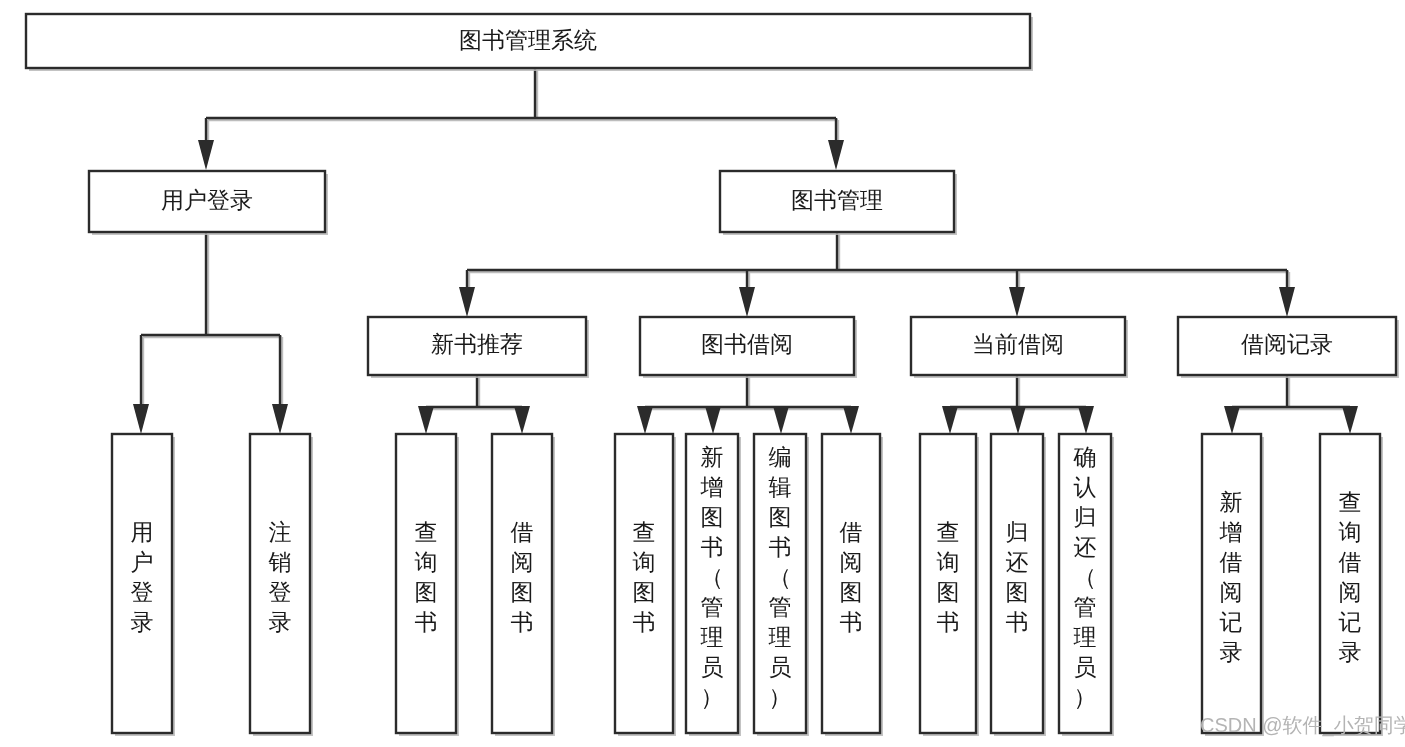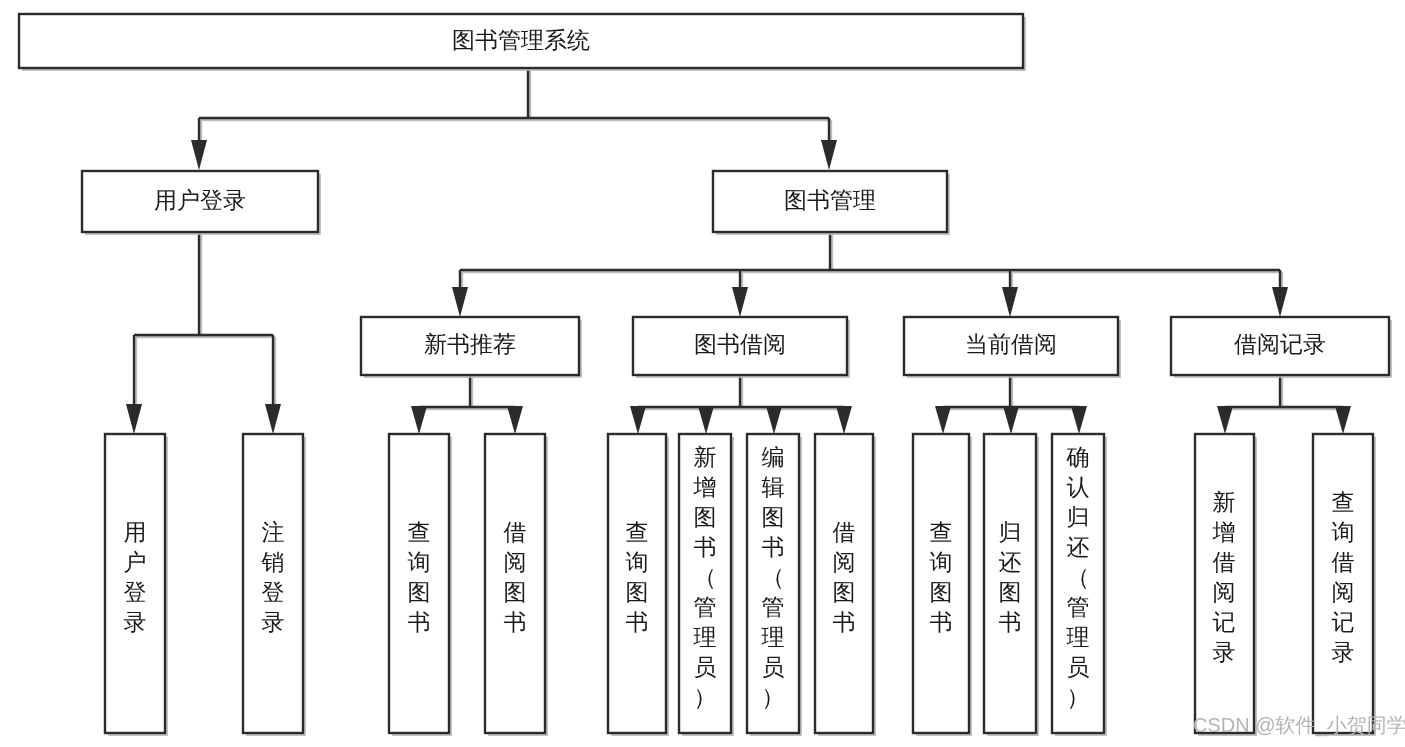--- a/index.html
+++ b/index.html
@@ -9,21 +9,21 @@
   }
   body {
     width: 1405px;
     height: 747px;
     font-family: "Liberation Sans", "DejaVu Sans", sans-serif;
     overflow: hidden;
     position: relative;
   }
   #diagram-root {
     position: absolute;
-    left: 1px;
+    left: 8px;
     top: 0;
     width: 1290px;
     height: 747px;
   }
   svg.diagram {
     display: block;
     width: 1405px;
     height: 747px;
   }
   .node-box {

